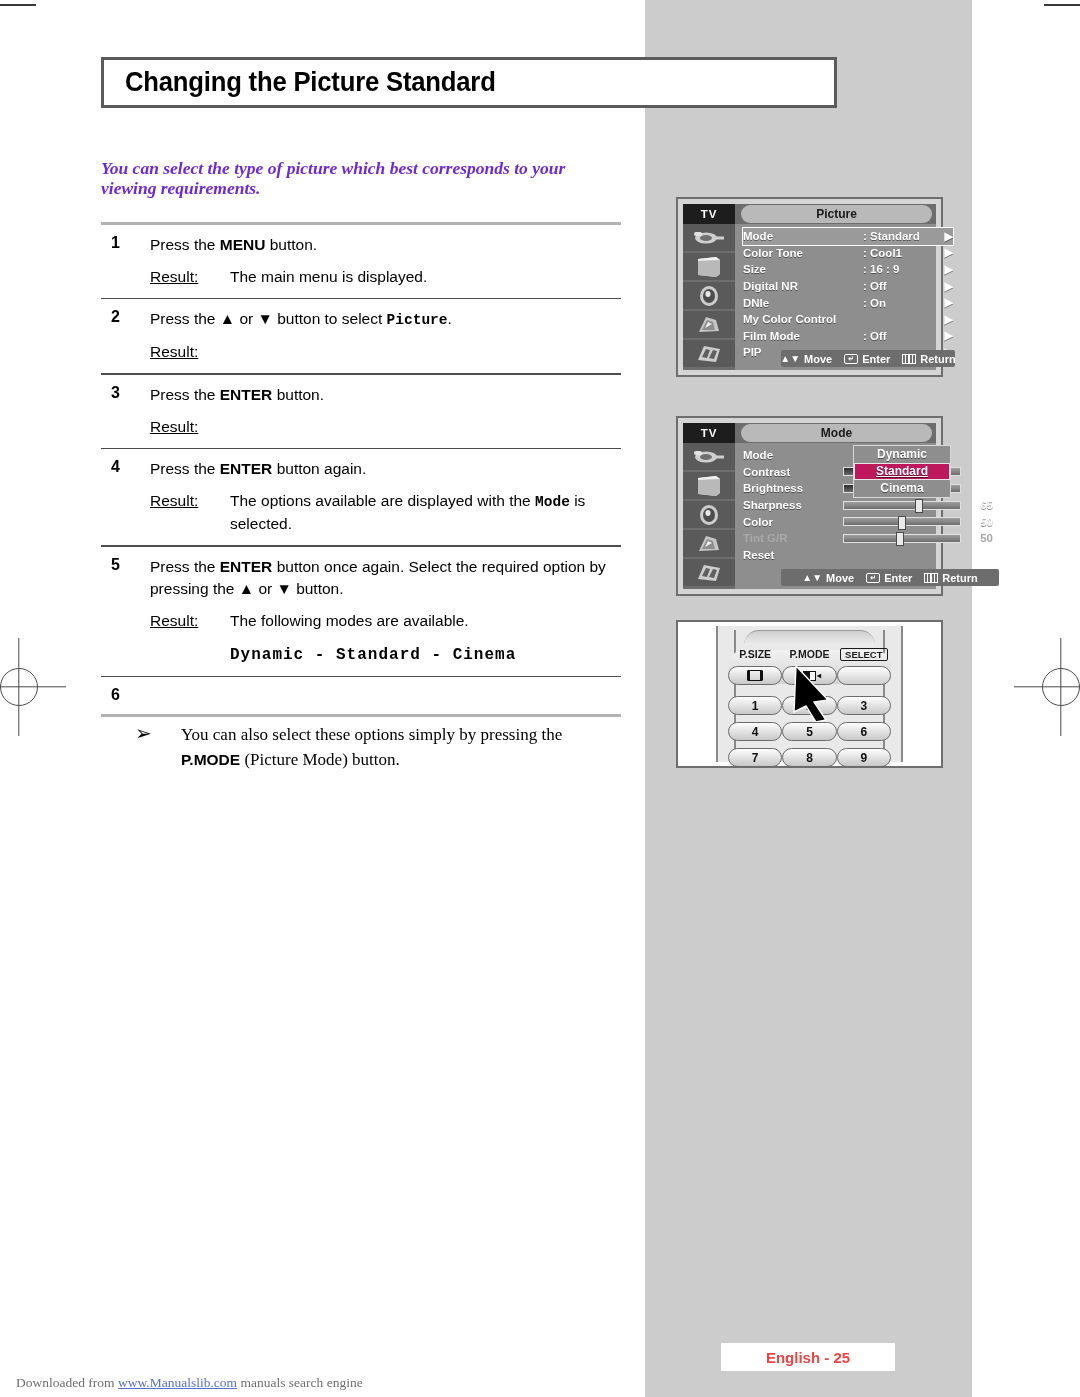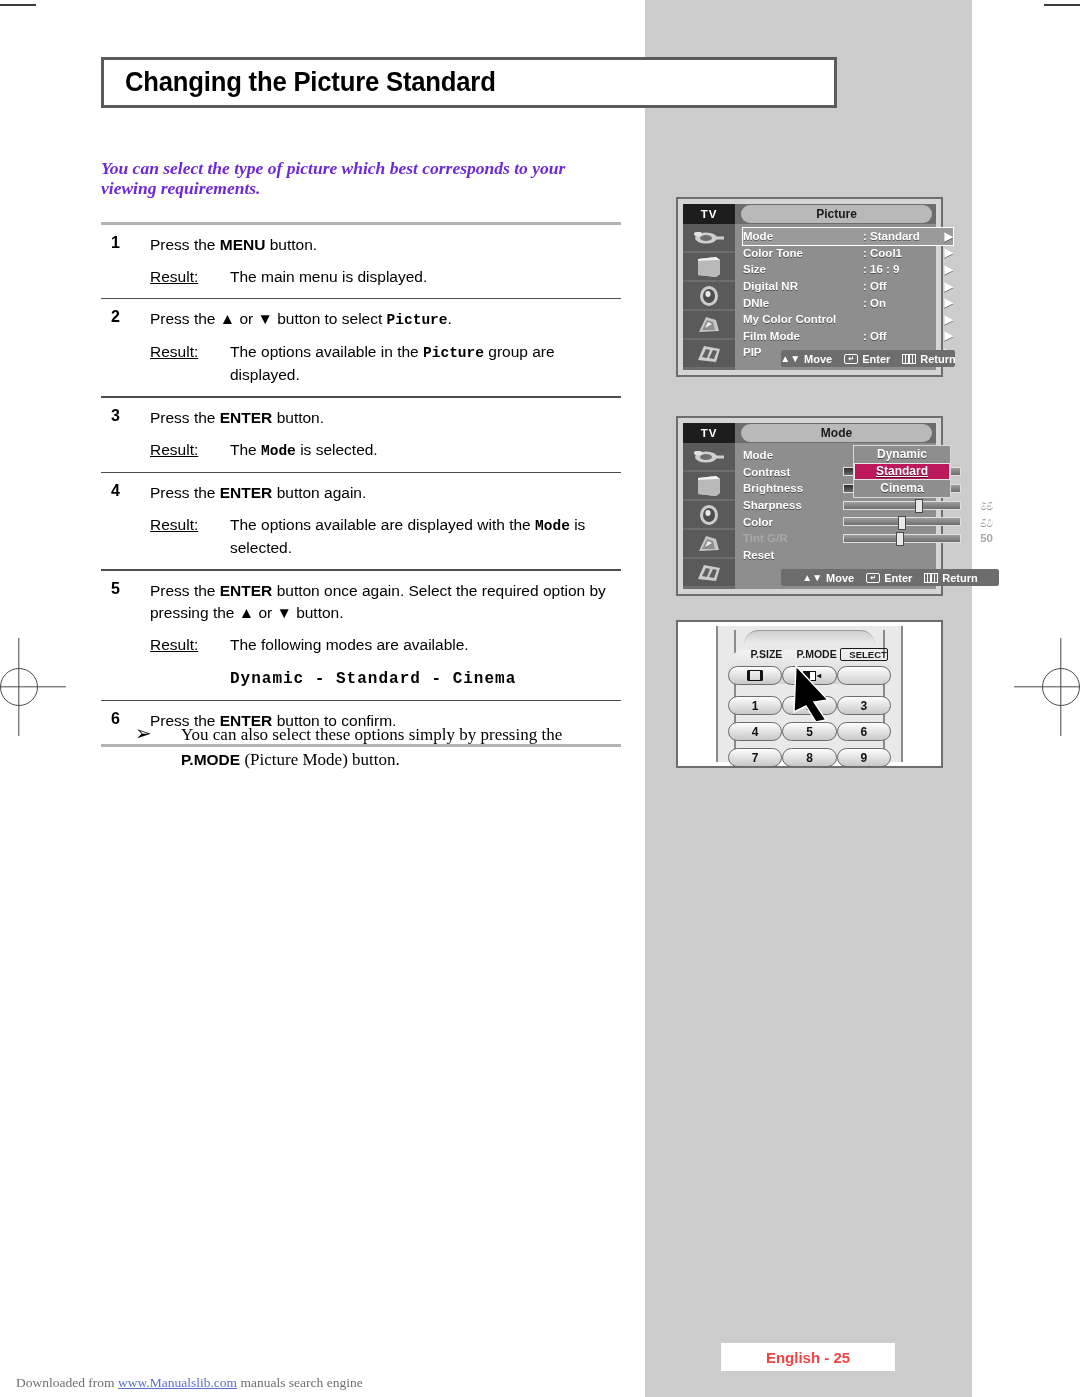--- a/index.html
+++ b/index.html
@@ -406,21 +406,21 @@
     position: absolute; left: 10px; right: 10px; top: 24px; height: 34px;
     background: linear-gradient(to bottom,#f2f2f2,#d4d4d4);
     border-radius: 16px;
   }
   .rlabelrow {
     position: absolute; left: 10px; right: 10px; top: 22px;
     display: flex; justify-content: space-around;
     font-family: "Liberation Sans", sans-serif;
     font-size: 10.5px; font-weight: bold; color: #1a1a1a;
   }
-  .rlabelrow span { width: 62px; text-align: right; }
+  .rlabelrow span { width: 62px; text-align: center; }
   .rlabelrow .boxed {
     border: 1.2px solid #1a1a1a; border-radius: 2px;
     width: 46px; margin: 0 auto; display: block; font-size: 9.5px;
   }
   .rbtnrow {
     position: absolute; left: 10px; right: 10px;
     display: flex; justify-content: space-around;
   }
   .rbtn {
     width: 56px; height: 19px;
@@ -528,34 +528,32 @@
     </div>
 
     <div class="rule thin"></div>
 
     <div class="step">
       <div class="num">2</div>
       <div class="body">
         <div class="line"><span>Press the ▲ or ▼ button to select </span><span class="mono">Picture</span><span>.</span></div>
         <div class="result-row">
           <div class="result-label">Result:</div>
-          <div class="result-text"><span>The options available in the </span><span class="mono">Picture</span><span> group are displayed.</span></div>
         </div>
       </div>
     </div>
 
     <div class="rule thin"></div>
 
     <div class="step">
       <div class="num">3</div>
       <div class="body">
         <div class="line"><span>Press the </span><b class="kbd">ENTER</b><span> button.</span></div>
         <div class="result-row">
           <div class="result-label">Result:</div>
-          <div class="result-text"><span>The </span><span class="mono">Mode</span><span> is selected.</span></div>
         </div>
       </div>
     </div>
 
     <div class="rule thin"></div>
 
     <div class="step">
       <div class="num">4</div>
       <div class="body">
         <div class="line"><span>Press the </span><b class="kbd">ENTER</b><span> button again.</span></div>
@@ -577,23 +575,20 @@
           <div class="result-text">The following modes are available.</div>
         </div>
         <div class="modes-line">Dynamic  -  Standard  -  Cinema</div>
       </div>
     </div>
 
     <div class="rule thin"></div>
 
     <div class="step">
       <div class="num">6</div>
-      <div class="body">
-        <div class="line"><span>Press the </span><b class="kbd">ENTER</b><span> button to confirm.</span></div>
-      </div>
     </div>
 
     <div class="rule thick"></div>
   </div>
 
   <div class="note">
     <div class="bullet">➢</div>
     <div class="note-body"><span>You can also select these options simply by pressing the </span><b>P.MODE</b><span> (Picture Mode) button.</span></div>
   </div>
 

